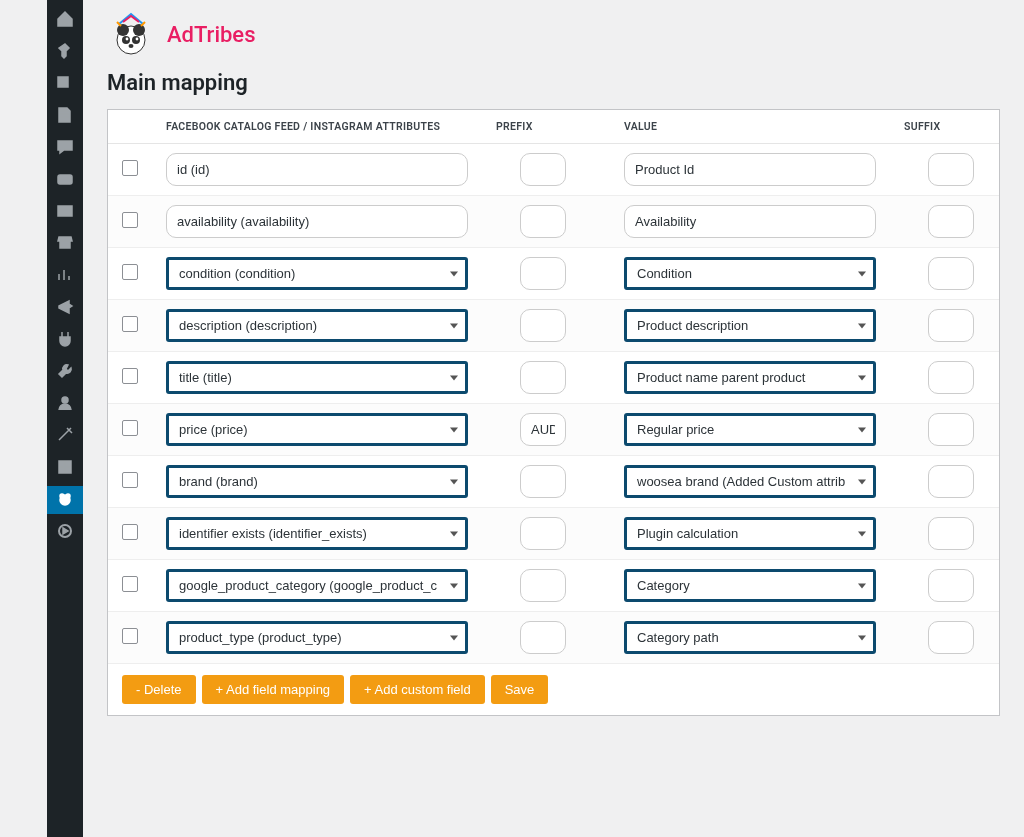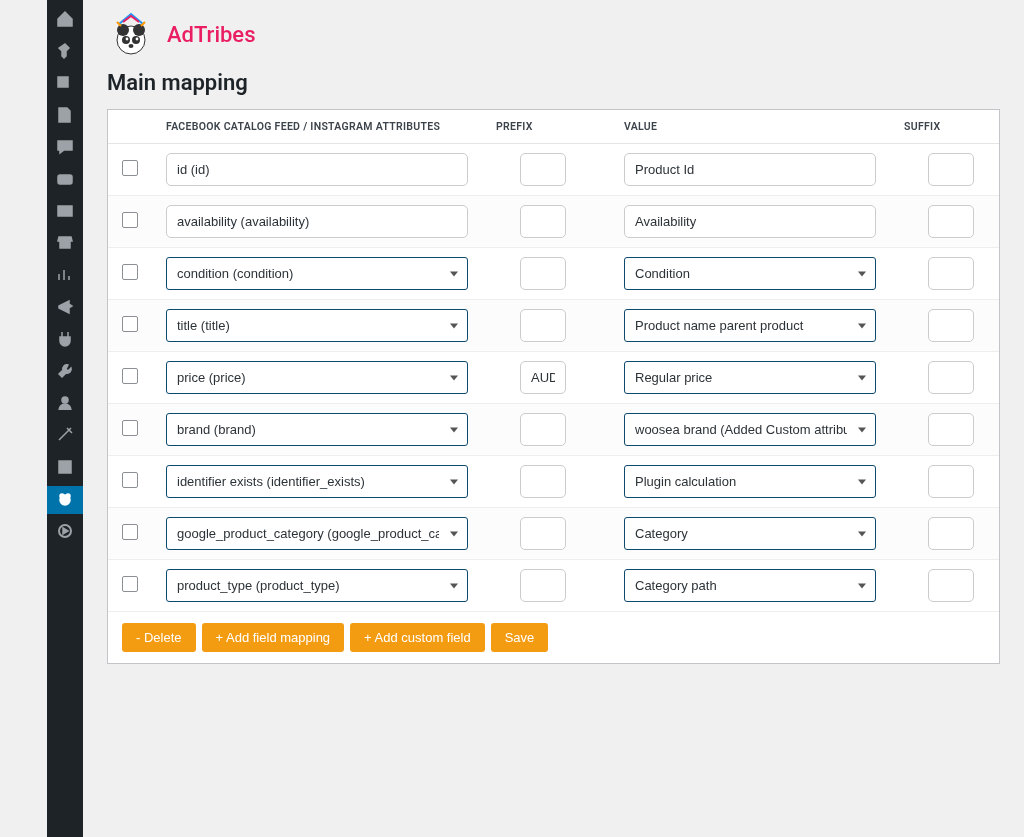--- a/index.html
+++ b/index.html
@@ -18,23 +18,23 @@
     .panel { background: #fff; border: 1px solid #c3c4c7; }
     table { width: 100%; border-collapse: collapse; }
     th { text-align: left; font-size: 10.5px; font-weight: 600; text-transform: uppercase; letter-spacing: 0.3px; color: #3c434a; padding: 10px 14px; border-bottom: 1px solid #e5e5e5; background: #fff; }
     td { padding: 9px 14px; border-bottom: 1px solid #eee; vertical-align: middle; background: #fff; }
     .col-check { width: 40px; }
     .col-attr { width: 330px; }
     .col-prefix { width: 128px; }
     .col-value { width: 280px; }
     .col-suffix { width: auto; }
     input[type=checkbox] { width: 16px; height: 16px; border: 1.5px solid #8c8f94; border-radius: 2px; appearance: none; background: #fff; cursor: pointer; }
-    .inp { width: 100%; height: 33px; padding: 0 10px; border: 1px solid #ccc; border-radius: 5px; font-size: 13px; color: #2c3338; background: #fff; }
+    .inp { width: 100%; height: 33px; padding: 0 10px; border: 1px solid #ccc; border-radius: 10px; font-size: 13px; color: #2c3338; background: #fff; }
     .inp.narrow { width: 46px; margin-left: 24px; }
-    .sel { width: 100%; height: 33px; padding: 0 28px 0 10px; border: 1px solid #0c4a6e; border-radius: 3px; font-size: 13px; color: #2c3338; background: #fff; appearance: none; position: relative; }
+    .sel { width: 100%; height: 33px; padding: 0 28px 0 10px; border: 3px solid #0c4a6e; border-radius: 3px; font-size: 13px; color: #2c3338; background: #fff; appearance: none; position: relative; }
     .sel-wrap { position: relative; }
     .sel-wrap::after { content: ""; position: absolute; right: 10px; top: 50%; transform: translateY(-50%); width: 0; height: 0; border-left: 4px solid transparent; border-right: 4px solid transparent; border-top: 5px solid #555; pointer-events: none; }
     .actions { display: flex; gap: 6px; padding: 11px 14px; }
     .btn { background: #f39c12; color: #fff; border: none; padding: 7px 14px; font-size: 13px; border-radius: 3px; cursor: pointer; }
     tbody tr:nth-child(even) td { background: #fcfcfc; }
   </style>
 </head>
 <body>
 
 <div class="layout">
@@ -185,20 +185,31 @@
               </td>
               <td class="col-prefix"><input class="inp narrow" value="" style=""></td>
               <td class="col-value">
                 <div class="sel-wrap"><select class="sel"><option>Condition</option></select></div>
               </td>
               <td class="col-suffix"><input class="inp narrow" value="" style=""></td>
             </tr>
             <tr>
               <td class="col-check"><input type="checkbox" style=""></td>
               <td class="col-attr">
+                <div class="sel-wrap"><select class="sel"><option>description (description)</option></select></div>
+              </td>
+              <td class="col-prefix"><input class="inp narrow" value="" style=""></td>
+              <td class="col-value">
+                <div class="sel-wrap"><select class="sel"><option>Product description</option></select></div>
+              </td>
+              <td class="col-suffix"><input class="inp narrow" value="" style=""></td>
+            </tr>
+            <tr>
+              <td class="col-check"><input type="checkbox" style=""></td>
+              <td class="col-attr">
                 <div class="sel-wrap"><select class="sel"><option>title (title)</option></select></div>
               </td>
               <td class="col-prefix"><input class="inp narrow" value="" style=""></td>
               <td class="col-value">
                 <div class="sel-wrap"><select class="sel"><option>Product name parent product</option></select></div>
               </td>
               <td class="col-suffix"><input class="inp narrow" value="" style=""></td>
             </tr>
             <tr>
               <td class="col-check"><input type="checkbox" style=""></td>

